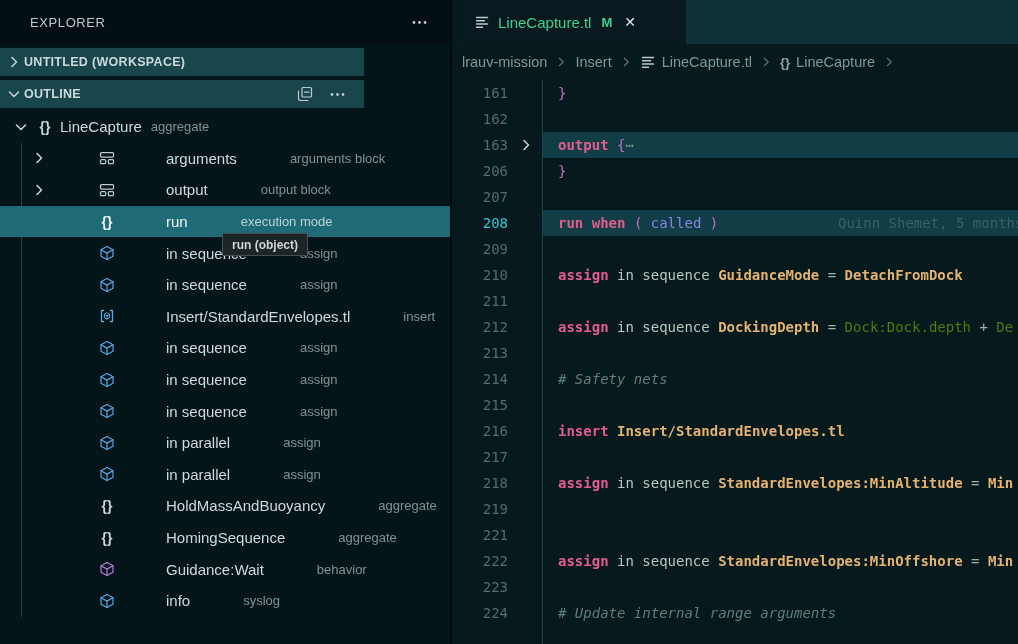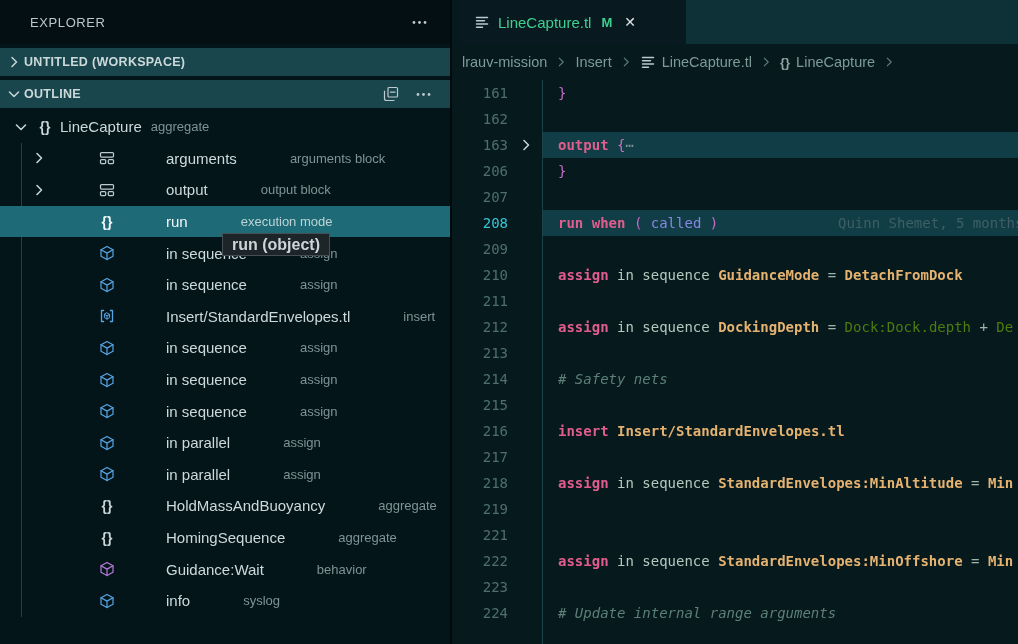--- a/index.html
+++ b/index.html
@@ -8,21 +8,21 @@
   .app { position:relative; width:1018px; height:644px; background:#05171b; }
 
   
   .sidebar { position:absolute; left:0; top:0; width:450px; height:644px; background:#04151a; }
   .sb-title-row { position:absolute; left:0; top:0; width:450px; height:44px; background:#030f13;
                   display:flex; align-items:center;justify-content:center; }
   .sb-title { margin-left:30px; font-size:13px; letter-spacing:.6px; color:#b9c8cb; }
   .sb-title-actions { margin-left:auto; margin-right:20px; color:#bcc9ce; display:flex; }
   .icon-btn { width:22px; height:22px; display:flex; align-items:center; justify-content:center;
               color:#bcc9ce; cursor:pointer; }
-  .section-header { position:absolute; left:0; width:450px; height:28px; background:#18464c;
+  .section-header { position:absolute; left:0; width:364px; height:28px; background:#18464c;
                     display:flex; align-items:center; color:#ccd9da; font-weight:bold;
                     font-size:12.5px; letter-spacing:.3px; cursor:pointer; }
   .section-header .twisty { width:20px; margin-left:4px; display:flex; justify-content:center; color:#c4d1d3; }
   .sh-actions { margin-left:auto; margin-right:16px; display:flex; gap:10px; }
   .sec-workspace { top:48px; }
   .sec-outline   { top:80px; }
 
   .tree { position:absolute; left:0; top:111px; width:450px; }
   .tree-guide { position:absolute; left:21px; top:32px; width:1px; height:474px; background:#234146; }
   .tree-row { position:relative; height:31.6px; display:flex; align-items:center; cursor:pointer; }
@@ -33,21 +33,21 @@
   .t-desc  { font-size:13px; color:#7e9394; margin-left:9px; white-space:nowrap; }
   .tree-row.selected .t-label { color:#f2f8f9; }
   .tree-row.selected .t-desc  { color:#bdd3d6; }
   .lvl0 { padding-left:10px; } .lvl1 { padding-left:28px;gap:44px; }
   .braces { font-size:14px; font-weight:bold; color:#c9d5d8; letter-spacing:0; }
   .tree-row.selected .braces { color:#f2f8f9; }
   .ic-blue   { color:#57a6e3; } .ic-purple { color:#b77ad8; } .ic-gray { color:#bcc9ce; }
 
   .tooltip { position:absolute; left:222px; top:233px; height:23px; padding:0 9px;
              background:#1d2529; border:1px solid #454e52; color:#ccd5d8;
-             font-size:16px; font-weight:bold; display:flex; align-items:center; z-index:30;
+             font-size:12px; font-weight:bold; display:flex; align-items:center; z-index:30;
              white-space:nowrap; }
 
   
   .editor { position:absolute; left:450px; top:0; width:568px; height:644px; background:#06191d;
             border-left:2px solid #02090c; }
   .tabstrip { position:absolute; left:0; top:0; right:0; height:44px; background:#06191d; }
   .tabstrip-rest { position:absolute; left:234px; top:0; right:0; bottom:0; background:#0d3136; }
   .tab { position:absolute; left:8px; top:0; width:226px; height:44px; background:#081a20;
          display:flex; align-items:center; padding:0 14px; gap:8px; cursor:pointer; }
   .tab-name { font-size:15px; color:#3fd08f; white-space:nowrap; }

